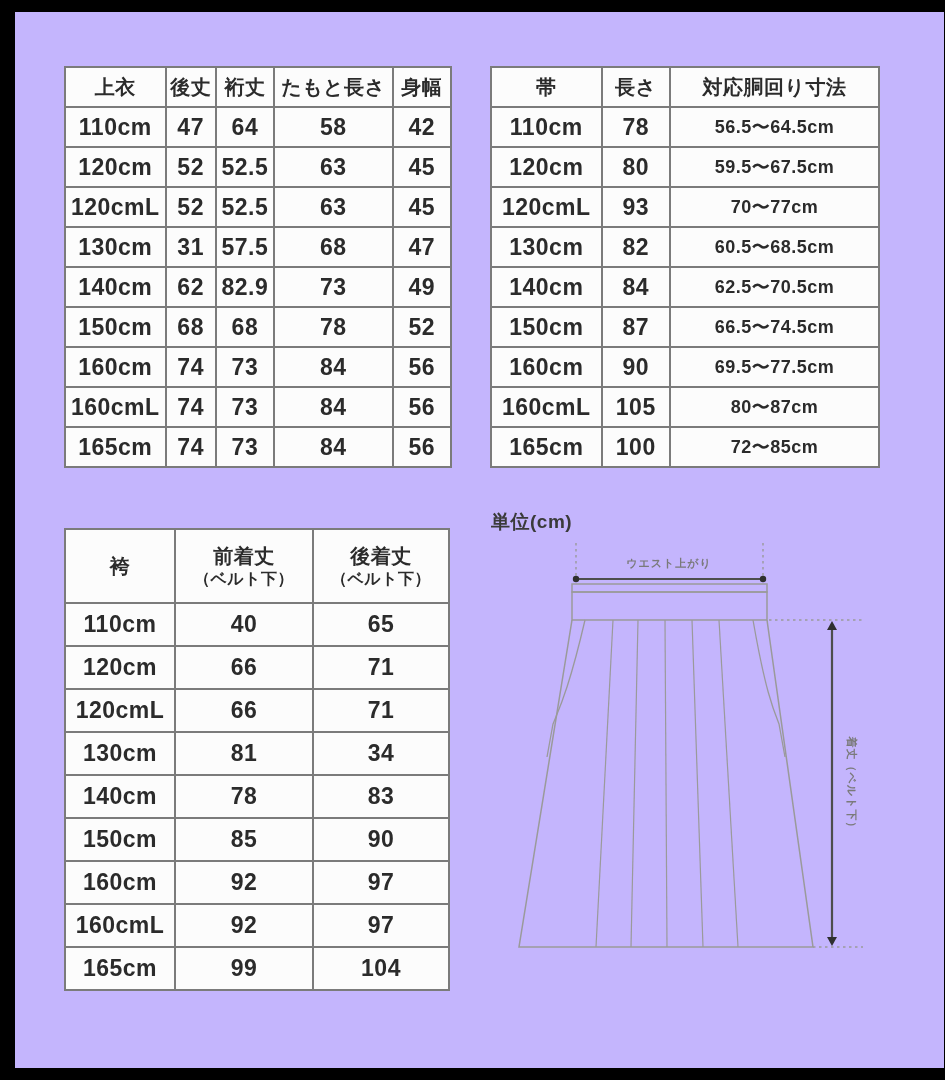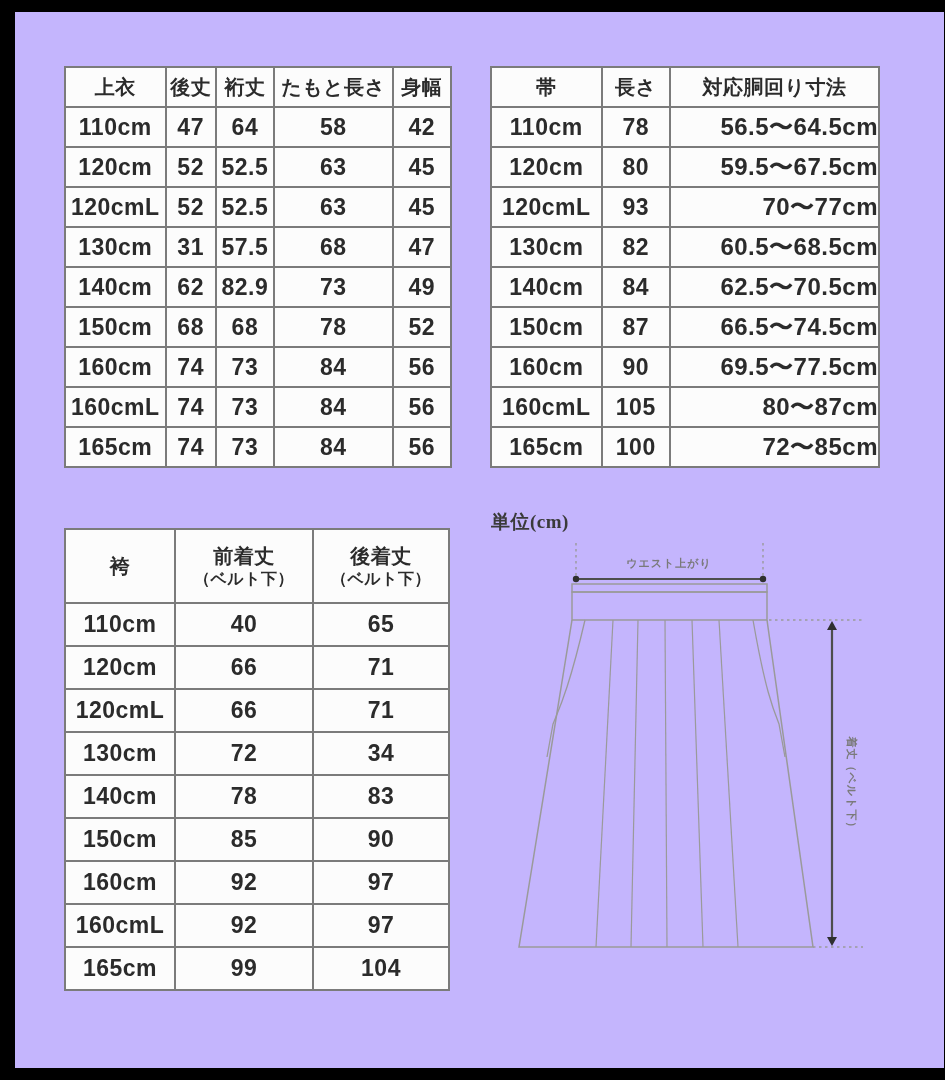--- a/index.html
+++ b/index.html
@@ -60,42 +60,41 @@
   #tbl-jacket .c2 { width: 58px; }
   #tbl-jacket .c3 { width: 118px; }
   #tbl-jacket .c4 { width: 58px; }
 
   
   #tbl-obi { left: 475px; top: 54px; width: 390px; }
   #tbl-obi th, #tbl-obi td { height: 38px; }
   #tbl-obi .c0 { width: 110px; }
   #tbl-obi .c1 { width: 68px; }
   #tbl-obi .c2 { width: 208px; }
-  #tbl-obi td.range { font-size: 24px; text-align: right; }
+  #tbl-obi td.range { font-size: 18px; }
 
   
   #tbl-hakama { left: 49px; top: 516px; width: 386px; }
   #tbl-hakama td { height: 41px; }
   #tbl-hakama th { height: 72px; }
   #tbl-hakama .c0 { width: 110px; }
   #tbl-hakama .c1 { width: 138px; }
   #tbl-hakama .c2 { width: 136px; }
   .th2 { line-height: 1.25; }
   .th2 .sub { font-size: 16px; display: block; }
 
   
   #unit-note {
     position: absolute;
     left: 476px;
     top: 497px;
     font-size: 19px;
     color: #3a3a3a;
     font-weight: 600;
     letter-spacing: 0.5px;
-    font-family: Liberation Serif, serif;
   }
 
   
   #diagram {
     position: absolute;
     left: 476px;
     top: 517px;
     width: 430px;
     height: 460px;
   }
@@ -291,21 +290,21 @@
         <td>66</td>
         <td>71</td>
       </tr>
       <tr>
         <td class="sizecol">120cmL</td>
         <td>66</td>
         <td>71</td>
       </tr>
       <tr>
         <td class="sizecol">130cm</td>
-        <td>72</td>
+        <td>81</td>
         <td>34</td>
       </tr>
       <tr>
         <td class="sizecol">140cm</td>
         <td>78</td>
         <td>83</td>
       </tr>
       <tr>
         <td class="sizecol">150cm</td>
         <td>85</td>

